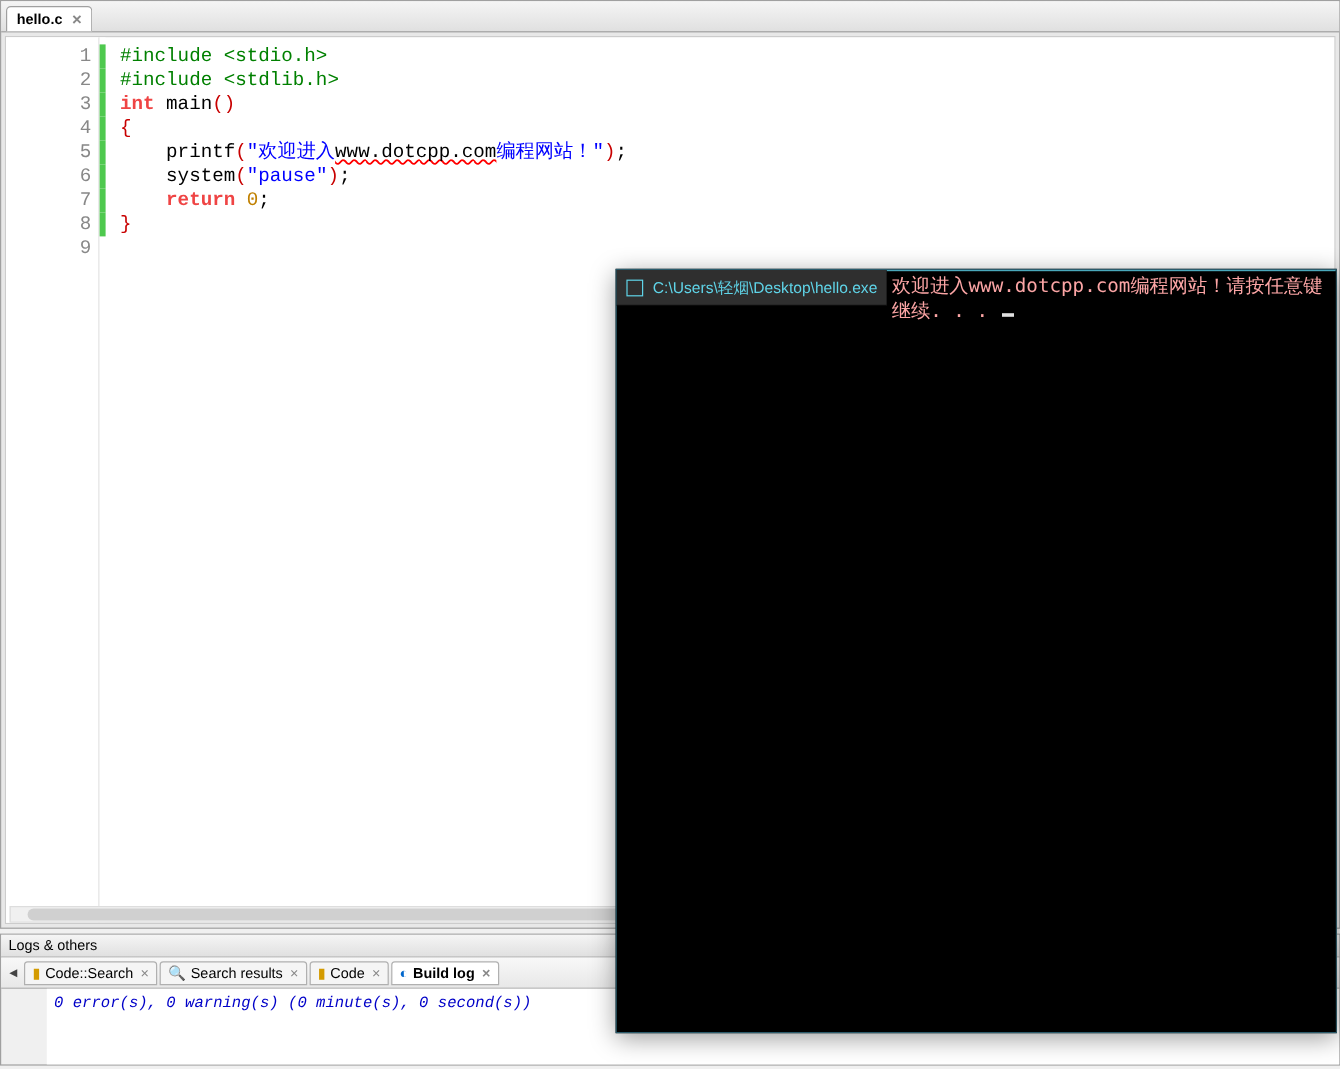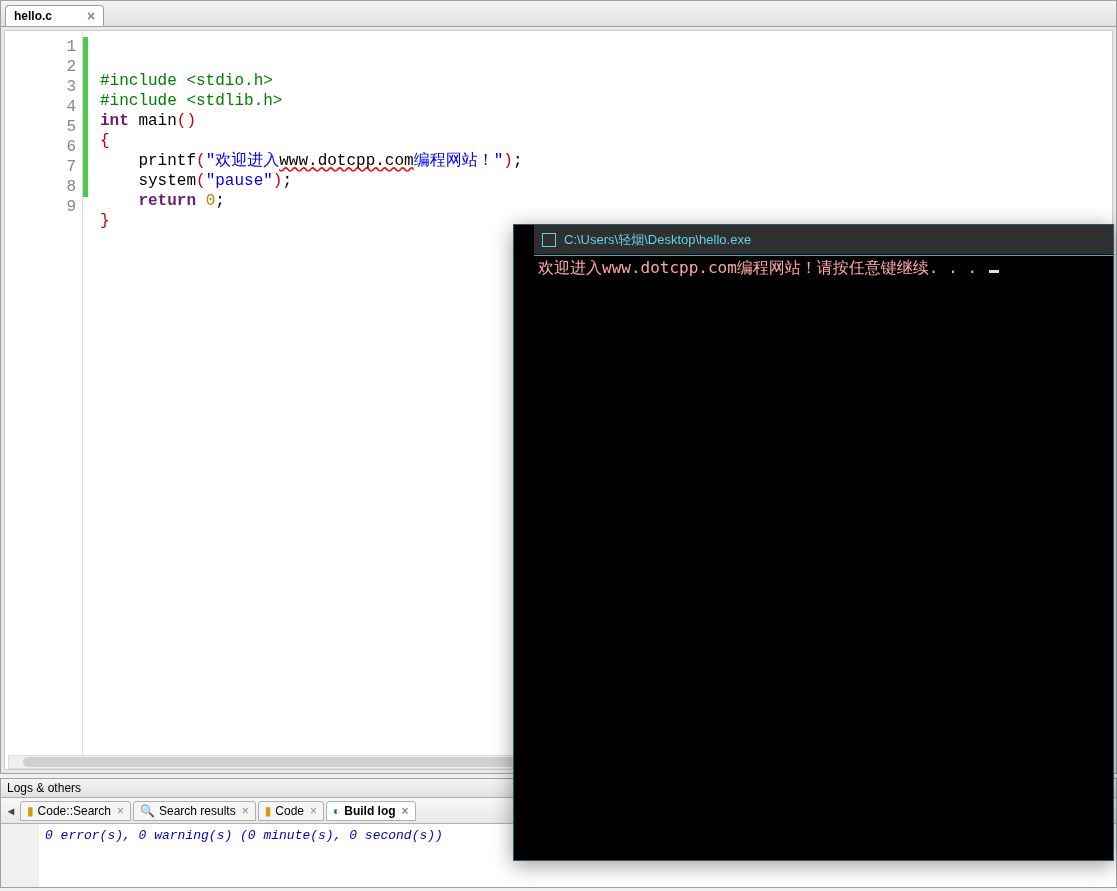--- a/index.html
+++ b/index.html
@@ -35,21 +35,20 @@
   border-bottom: none;
   border-radius: 4px 4px 0 0;
   padding: 2px 8px;
   display: flex;
   align-items: center;
   font-size: 12px;
   font-weight: bold;
   position: relative;
   top: 0;
   cursor: pointer;
-  gap: 27px;
 }
 .tab-close {
   margin-left: 8px;
   color: #888;
   font-size: 14px;
   cursor: pointer;
 }
 .code-region {
   flex: 1;
   background: #fff;
@@ -77,24 +76,23 @@
   background: #fff;
   padding-top: 6px;
 }
 .change-bar div {
   height: 20px;
   background: #4ec94e;
 }
 .code {
   padding: 6px 0 0 12px;
   white-space: pre;
-  margin-top: 34px;
 }
 .code div { height: 20px; }
-.kw { color: #701a75; font-weight: bold; }
+.kw { color: #ef4444; font-weight: bold; }
 .pp { color: #008000; }
 .str { color: #0000ff; }
 .strurl { color: #000000; text-decoration: underline wavy red; text-decoration-skip-ink: none; }
 .num { color: #c08000; }
 .brace { color: #c80000; }
 .paren { color: #c80000; }
 
 .hscroll {
   position: absolute;
   bottom: 0; left: 3px; right: 3px;
@@ -178,22 +176,20 @@
 .console-window {
   position: absolute;
   left: 513px;
   top: 224px;
   width: 601px;
   height: 637px;
   background: #000;
   border: 1px solid #2a5a6a;
   box-shadow: 0 4px 20px rgba(0,0,0,0.4);
   display: flex;
-  flex-direction: column;
-  padding-left: 20px;
 }
 .console-title {
   height: 30px;
   background: #2f2f2f;
   border-bottom: 1px solid #0a0a0a;
   display: flex;
   align-items: center;
   padding: 0 8px;
   color: #5fd4e8;
   font-size: 13px;

